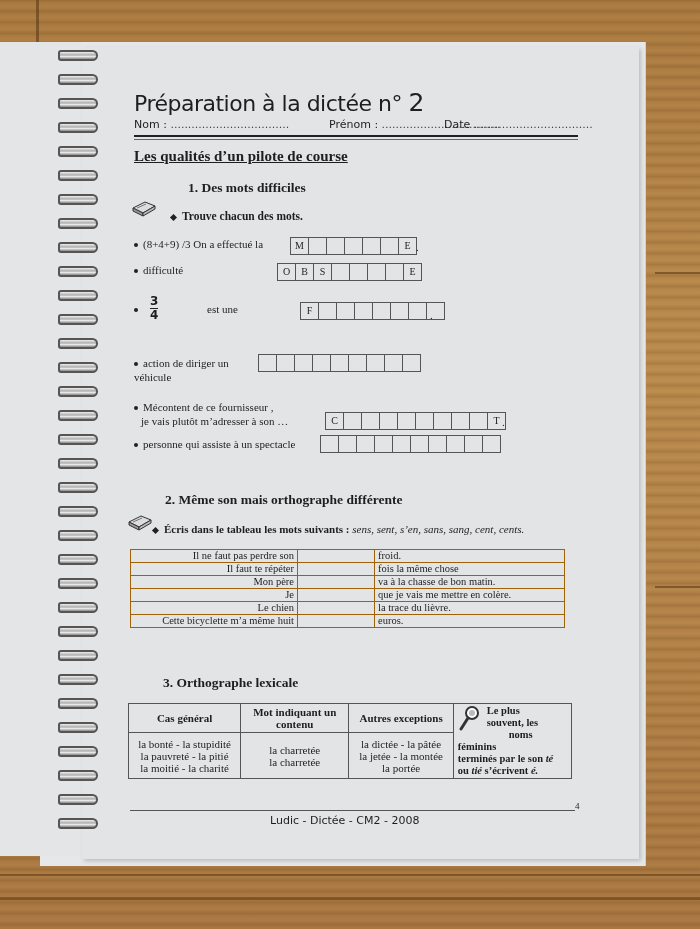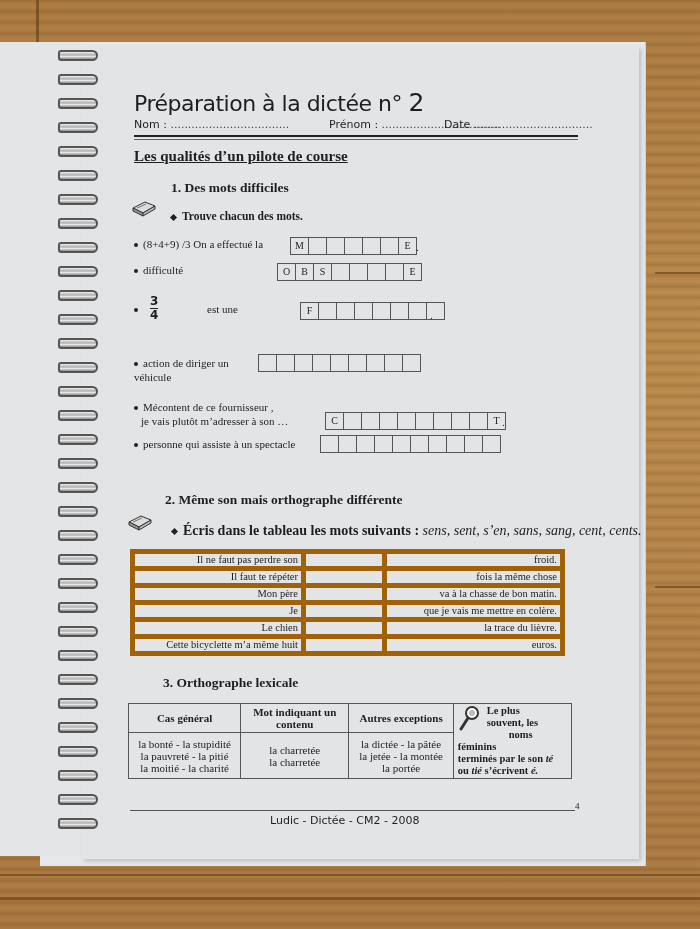--- a/index.html
+++ b/index.html
@@ -50,24 +50,24 @@
   .box {
     width: 17px; height: 16px; border: 1px solid #555; margin-left: -1px;
     font-size: 10px; text-align: center; line-height: 16px; box-sizing: content-box;
     background: transparent;
   }
   .frac { left: 150px; top: 296px; font-size: 12px; font-weight: bold; text-align: center; line-height: 11px; font-family: "DejaVu Sans", sans-serif; }
   .frac .bar { display: block; border-top: 1.5px solid #222; margin: 1px 0; }
   .book-icon { position: absolute; width: 26px; height: 18px; }
   table { border-collapse: collapse; position: absolute; }
   .t2 { left: 130px; top: 549px; width: 435px; font-size: 10.5px; }
-  .t2 td { border: 5px solid #a16207; height: 12px; padding: 0 3px; line-height: 12px; }
+  .t2 td { border: 1px solid #a16207; height: 12px; padding: 0 3px; line-height: 12px; }
   .t2 td.c1 { width: 160px; text-align: right; }
   .t2 td.c2 { width: 70px; }
-  .t2 td.c3 { text-align: right; }
+  .t2 td.c3 { text-align: left; }
   .t3 { left: 128px; top: 703px; width: 444px; font-size: 11px; }
   .t3 td { border: 1px solid #555; text-align: center; vertical-align: middle; line-height: 12px; padding: 1px 2px; }
   .t3 .hd { font-weight: bold; height: 26px; }
   .t3 .note { text-align: left; font-weight: bold; font-size: 10.5px; padding-left: 4px; width: 112px; }
   .footer-rule { position: absolute; left: 130px; top: 810px; width: 445px; height: 1px; background: #555; }
   .footer { left: 270px; top: 814px; font-size: 11px; font-family: "DejaVu Sans", sans-serif; }
   .pagenum { left: 575px; top: 801px; font-size: 9px; }
 </style>
 </head>
 <body>
@@ -131,21 +131,21 @@
   <span class="dots">..................................</span>
 </div>
 <div class="abs idline" style="left:444px;">
   <span>Date</span>
   <span class="dots">..................................</span>
 </div>
 <div class="rule-thick"></div>
 <div class="rule-thin"></div>
 <div class="abs subtitle">Les qualités d’un pilote de course</div>
 
-<div class="abs h2" style="left:171px;top:180px;">1. Des mots difficiles</div>
+<div class="abs h2" style="left:188px;top:180px;">1. Des mots difficiles</div>
 <svg class="book-icon" style="left:131px;top:200px;" viewBox="0 0 26 18">
   <path d="M2 8 L14 2 L24 6 L12 13 Z" fill="#ddd" stroke="#333" stroke-width="1"></path>
   <path d="M2 8 L2 11 L12 16 L12 13 Z" fill="#999" stroke="#333" stroke-width="1"></path>
   <path d="M12 13 L12 16 L24 9 L24 6 Z" fill="#bbb" stroke="#333" stroke-width="1"></path>
   <path d="M6 8 L15 4" stroke="#555" stroke-width="0.8"></path>
 </svg>
 <div class="abs instr" style="left:171px;top:210px;">
   <span class="diamond"></span><span>Trouve chacun des mots.</span>
 </div>
 
@@ -240,21 +240,21 @@
     <div class="box"></div>
   </div>
 
 <div class="abs h2" style="left:165px;top:492px;">2. Même son mais orthographe différente</div>
 <svg class="book-icon" style="left:127px;top:514px;" viewBox="0 0 26 18">
   <path d="M2 8 L14 2 L24 6 L12 13 Z" fill="#ddd" stroke="#333" stroke-width="1"></path>
   <path d="M2 8 L2 11 L12 16 L12 13 Z" fill="#999" stroke="#333" stroke-width="1"></path>
   <path d="M12 13 L12 16 L24 9 L24 6 Z" fill="#bbb" stroke="#333" stroke-width="1"></path>
   <path d="M6 8 L15 4" stroke="#555" stroke-width="0.8"></path>
 </svg>
-<div class="abs instr" style="left:172px;top:523px;font-size:14px;">
+<div class="abs instr" style="left:153px;top:523px;font-size:11px;">
   <span class="diamond"></span><span>Écris dans le tableau les mots suivants :</span>
   <i>sens, sent, s’en, sans, sang, cent, cents.</i>
 </div>
 
 <table class="t2">
   <tbody id="t2body">
       <tr>
         <td class="c1">Il ne faut pas perdre son</td>
         <td class="c2"></td>
         <td class="c3">froid.</td>

